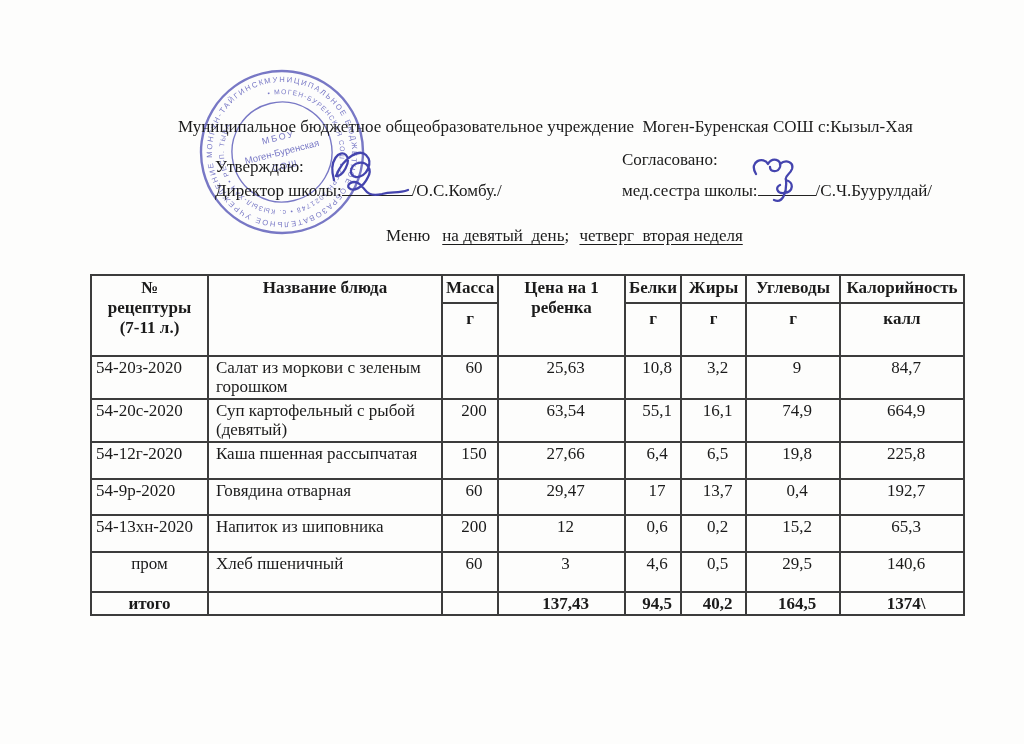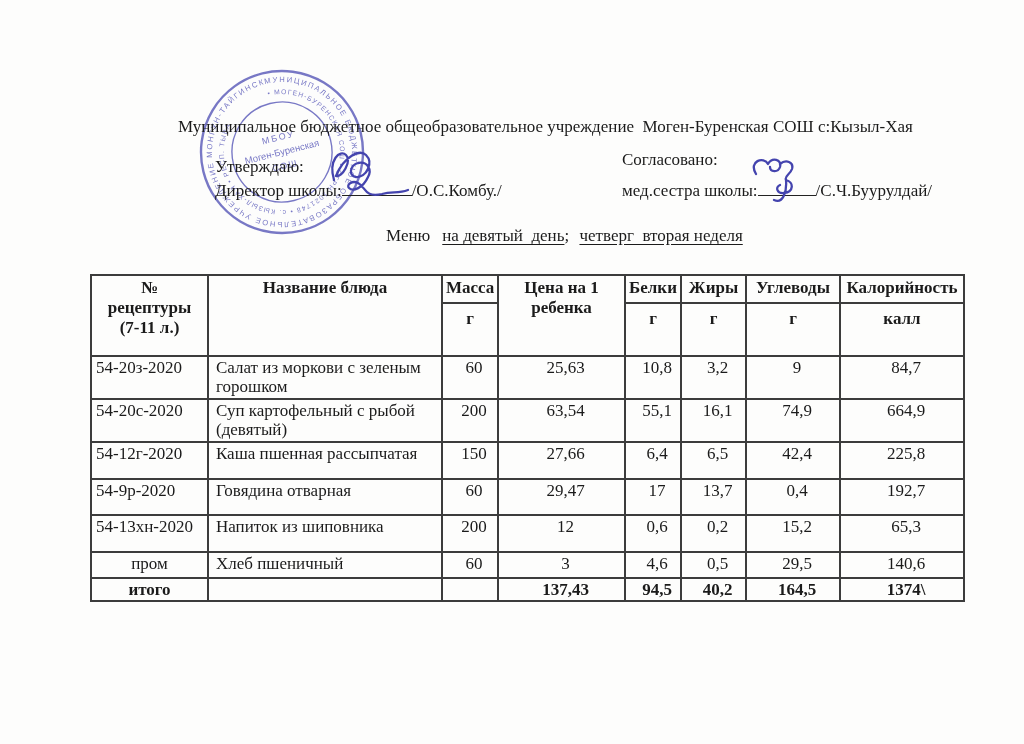--- a/index.html
+++ b/index.html
@@ -64,21 +64,21 @@
   tbody td {
     font-size:17px; vertical-align:top;
     padding:1px 4px; line-height:1.14;
   }
   td.c-id   { text-align:left; padding-left:4px; }
   td.c-dish { text-align:left; padding-left:7px; }
   td.c-num  { text-align:center;padding-left:12px; }
   td.c-ctr  { text-align:center; }
   .bold { font-weight:bold; }
   tr.r1 { height:38px; } tr.r2 { height:39px; } tr.r3 { height:37px; }
-  tr.r4 { height:36px; } tr.r5 { height:37px; } tr.r6 { height:26px; }
+  tr.r4 { height:36px; } tr.r5 { height:37px; } tr.r6 { height:40px; }
   tr.r7 { height:21px; }
 </style>
 </head>
 <body>
 
 <div class="page">
 
   <svg class="abs stamp" viewBox="0 0 172 176">
     <defs>
       <path id="ringA" d="M86,18 A70,70 0 1 1 85.9,18"></path>
@@ -177,21 +177,21 @@
           <td class="c-num">74,9</td>
           <td class="c-num">664,9</td>
         </tr>
         <tr class="r3">
           <td class="c-id">54-12г-2020</td>
           <td class="c-dish">Каша пшенная рассыпчатая</td>
           <td class="c-num">150</td>
           <td class="c-num">27,66</td>
           <td class="c-num">6,4</td>
           <td class="c-num">6,5</td>
-          <td class="c-num">42,4</td>
+          <td class="c-num">19,8</td>
           <td class="c-num">225,8</td>
         </tr>
         <tr class="r4">
           <td class="c-id">54-9р-2020</td>
           <td class="c-dish">Говядина отварная</td>
           <td class="c-num">60</td>
           <td class="c-num">29,47</td>
           <td class="c-num">17</td>
           <td class="c-num">13,7</td>
           <td class="c-num">0,4</td>

